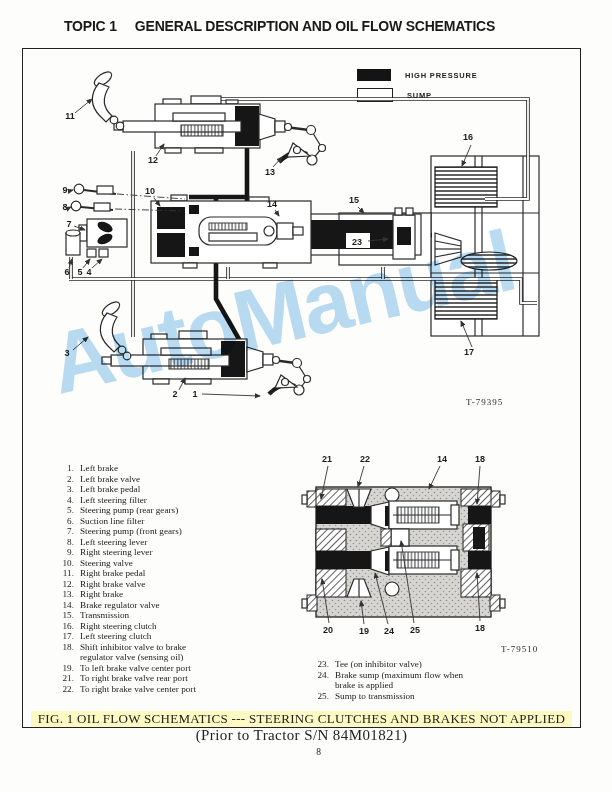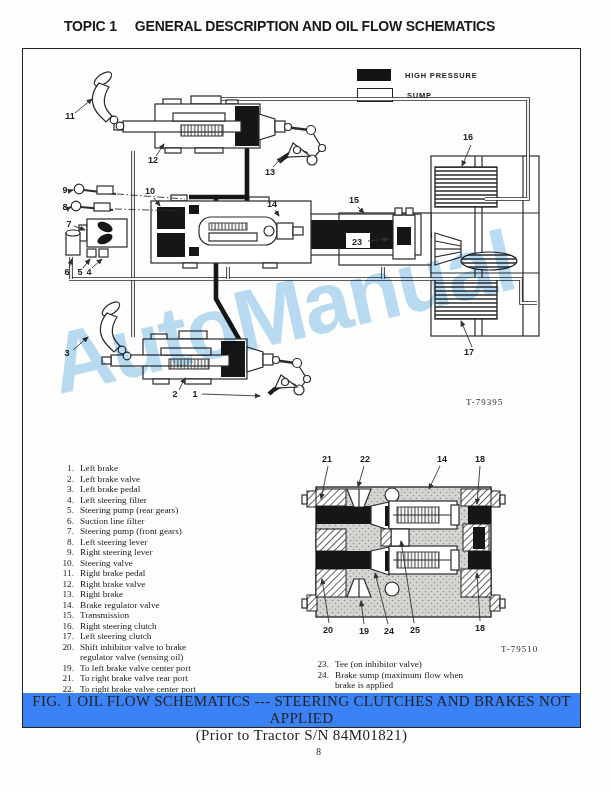--- a/index.html
+++ b/index.html
@@ -18,21 +18,21 @@
   .refcode{position:absolute;font-size:9px;letter-spacing:1px;color:#2a2a2a;}
   .ref-main{left:443px;top:348px;text-align:right;}
   .ref-inset{left:458px;top:595px;margin-left:20px;}
   .parts{position:absolute;font-size:9.2px;line-height:10.5px;color:#222;}
   .parts-left{left:33px;top:414px;width:250px;}
   .parts-right{left:288px;top:610px;width:260px;}
   .part-row{display:flex;}
   .part-num{width:18px;text-align:right;flex:0 0 18px;}
   .part-text{margin-left:6px;white-space:pre-line;}
   .caption{position:absolute;left:0;bottom:-17px;width:100%;text-align:center;}
-  .caption-line1{display:inline-block;background:#3b82f6;padding:0 7px;font-size:15px;
+  .caption-line1{display:inline-block;background:#fef9c3;padding:0 7px;font-size:13px;
                  letter-spacing:0.3px;color:#222;}
   .caption-line2{font-size:15px;letter-spacing:0.4px;color:#222;margin-top:0px;}
   .page-number{position:absolute;left:0;top:747px;width:100%;text-align:center;font-size:9.5px;color:#222;}
   .watermark{position:absolute;left:52px;top:316px;width:560px;font-family:"Liberation Sans",sans-serif;
              font-weight:700;font-size:86px;letter-spacing:-2px;color:#8ec7ec;opacity:0.62;
              transform:rotate(-13deg);transform-origin:left center;mix-blend-mode:multiply;
              pointer-events:none;z-index:5;}
   svg{position:absolute;}
   svg text{font-family:"Liberation Sans",sans-serif;font-size:9px;font-weight:700;fill:#1c1c1c;}
   .ol{fill:#fff;stroke:#2a2a2a;stroke-width:1.2;}
@@ -475,21 +475,21 @@
           <span class="part-num">16.</span>
           <span class="part-text">Right steering clutch</span>
         </div>
 
         <div class="part-row">
           <span class="part-num">17.</span>
           <span class="part-text">Left steering clutch</span>
         </div>
 
         <div class="part-row">
-          <span class="part-num">20.</span>
+          <span class="part-num">18.</span>
           <span class="part-text">Shift inhibitor valve to brake
 regulator valve (sensing oil)</span>
         </div>
 
         <div class="part-row">
           <span class="part-num">19.</span>
           <span class="part-text">To left brake valve center port</span>
         </div>
 
 

